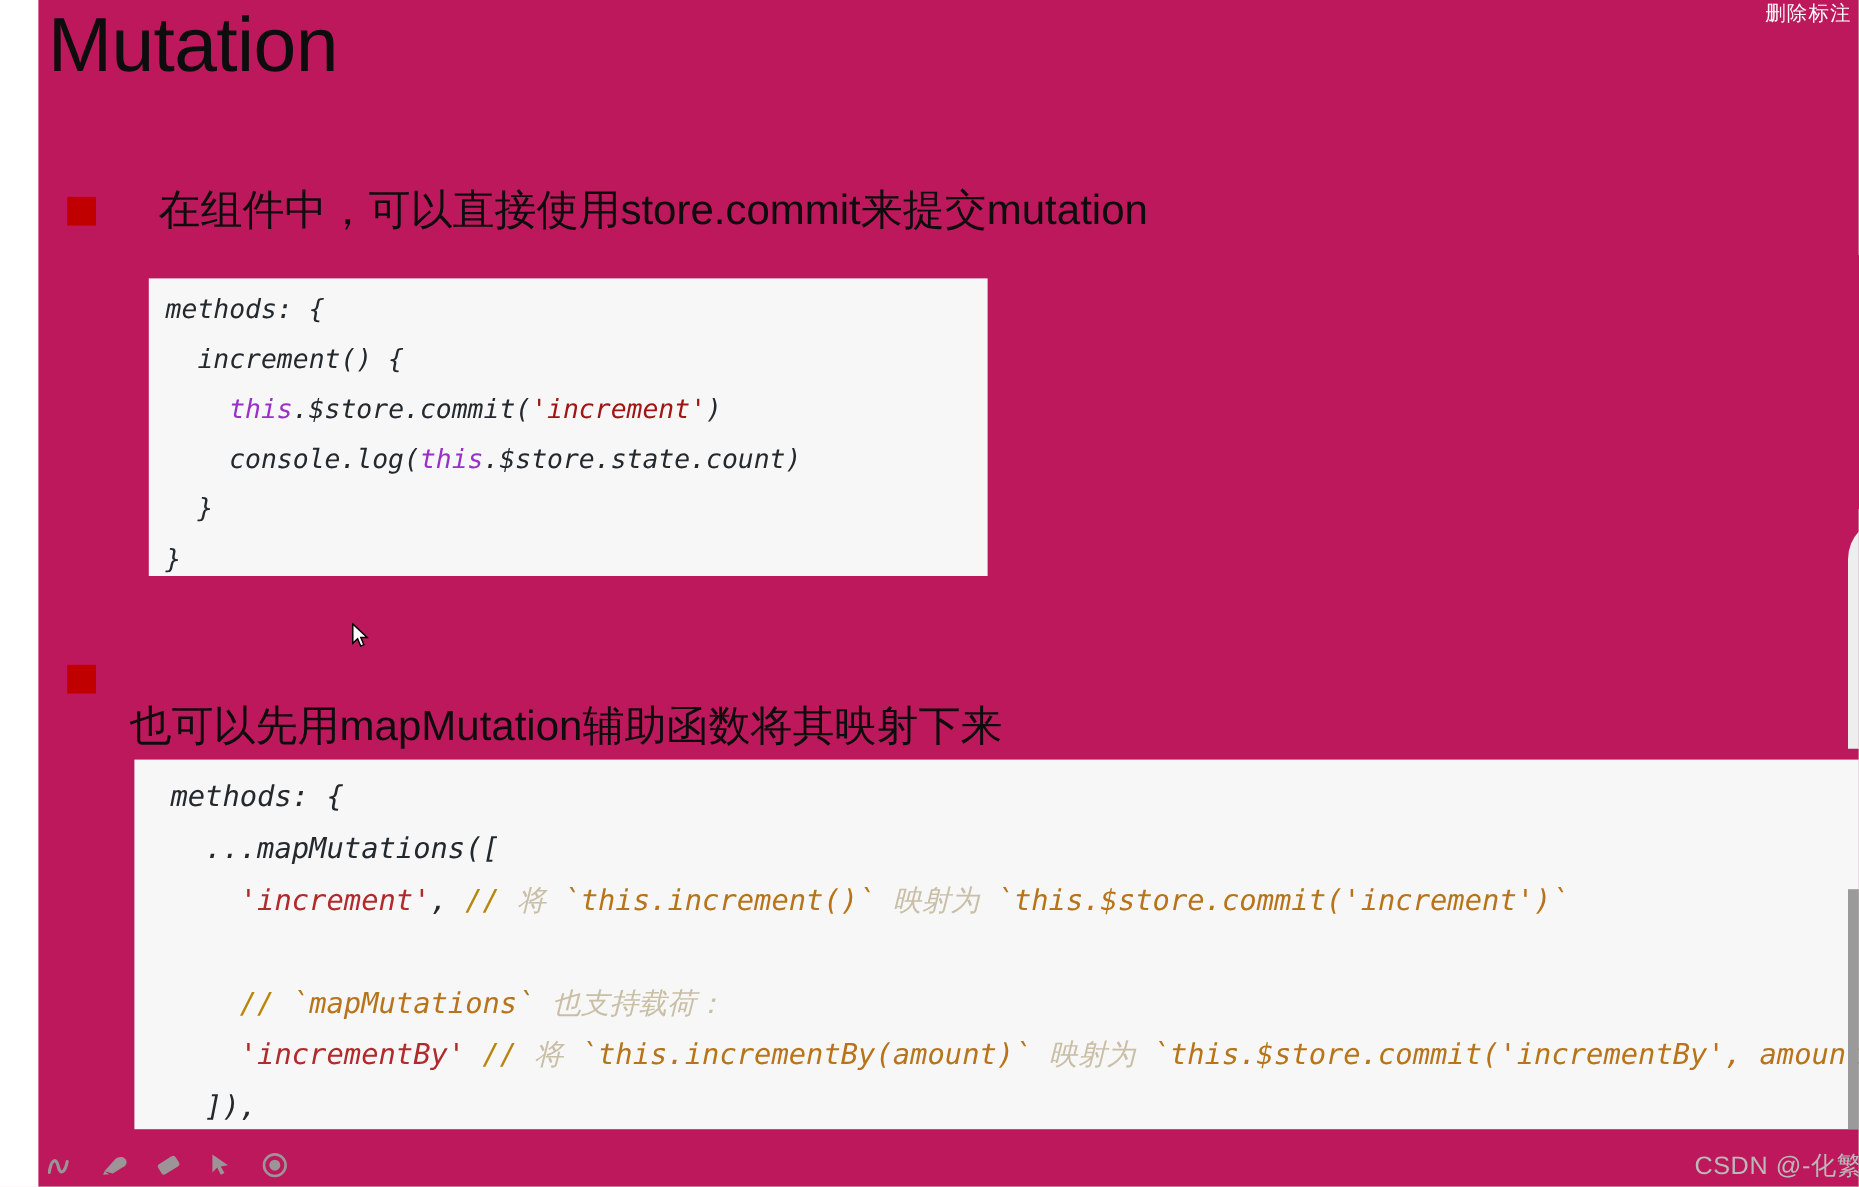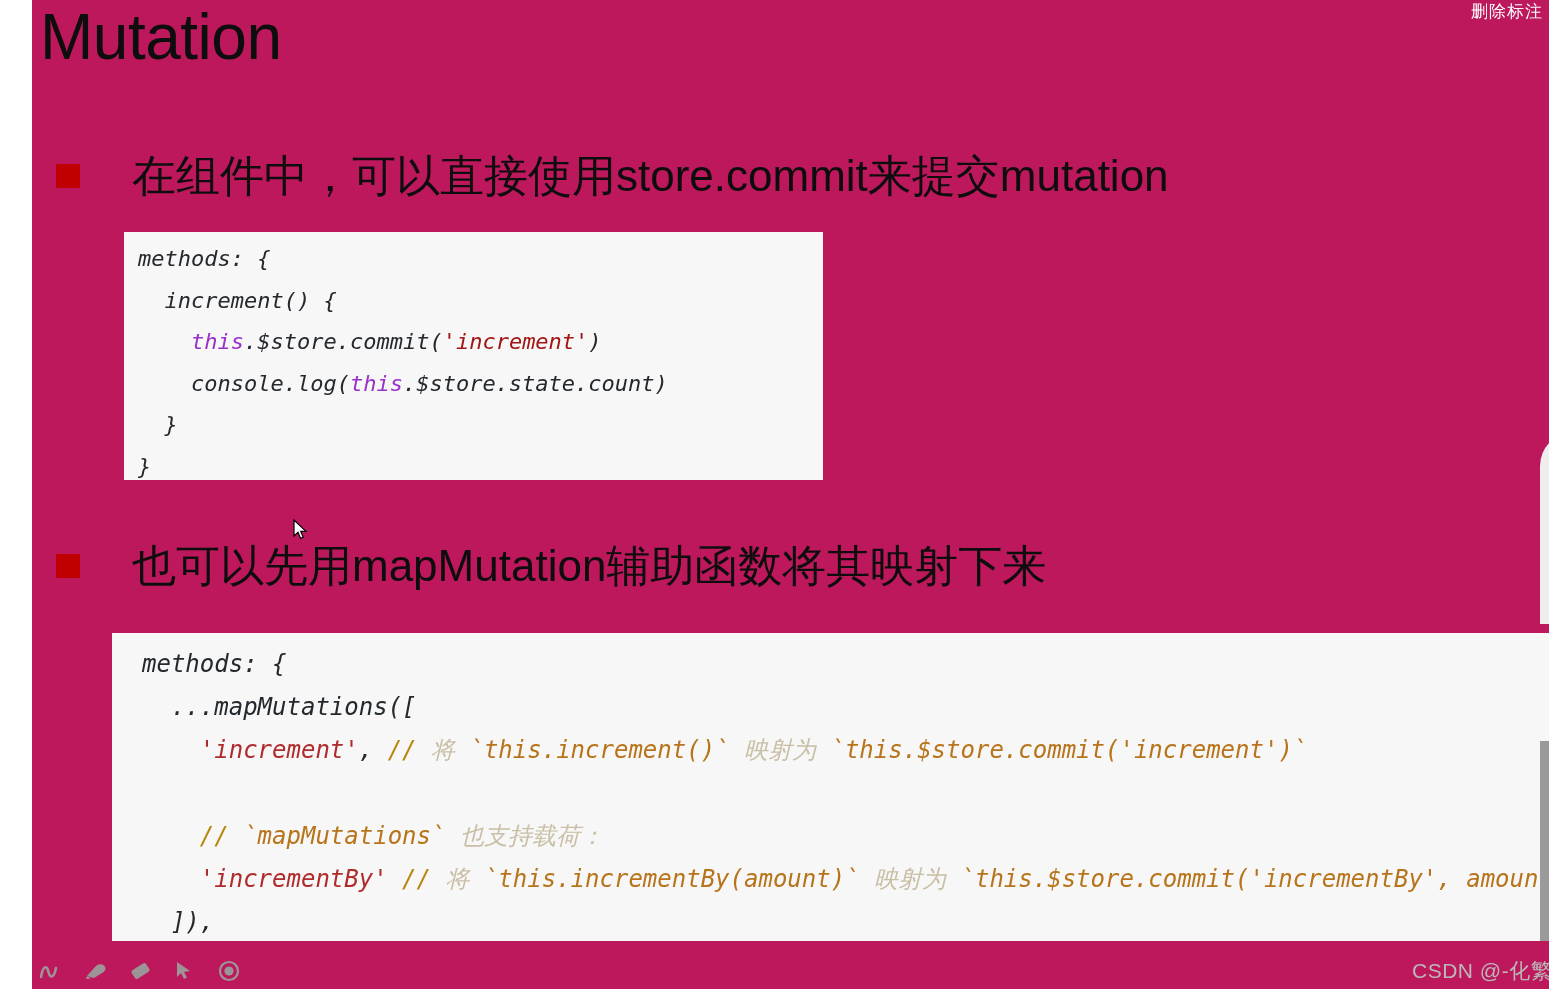--- a/index.html
+++ b/index.html
@@ -44,30 +44,30 @@
     white-space: nowrap;
   }
   .bullet-marker {
     width: 24px;
     height: 24px;
     background: #c00000;
     flex: 0 0 auto;
     margin-top: 16px;
   }
   .bullet-text {
-    font-size: 44px;
+    font-size: 35px;
     line-height: 56px;
     color: #0d0d0d;
     margin-left: 52px;
     font-weight: 400;
     white-space: nowrap;
   }
 
   #bullet-one { left: 24px; top: 148px; }
-  #bullet-two { left: 24px; top: 538px; }
+  #bullet-two { left: 24px; top: 538px; flex-direction: column; }
 
   
   .code-block {
     position: absolute;
     background: #f7f7f7;
     font-family: "DejaVu Sans Mono", "Liberation Mono", monospace;
     white-space: pre;
     overflow: hidden;
     box-sizing: border-box;
     font-style: italic;

